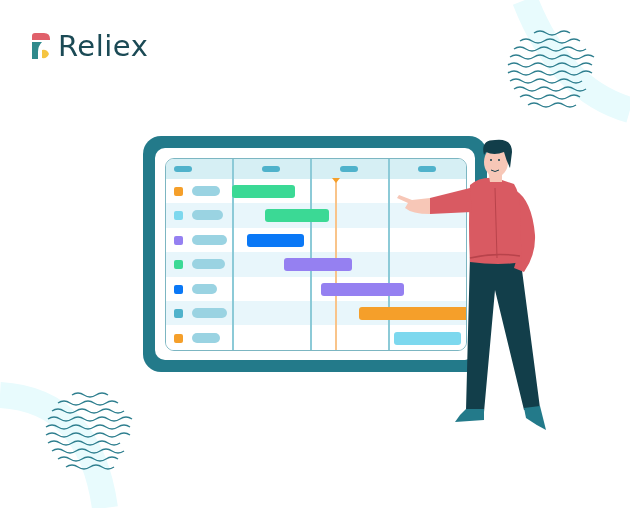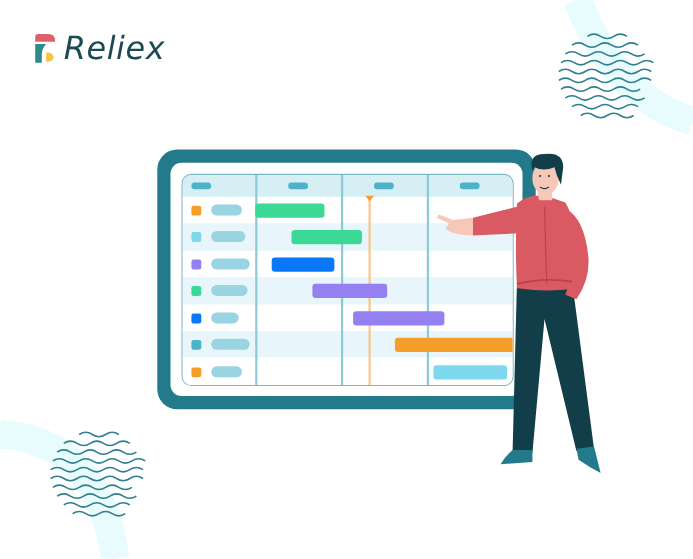--- a/index.html
+++ b/index.html
@@ -1,18 +1,18 @@
 <!DOCTYPE html>
 <html><head>
 <meta charset="utf-8">
 <style>
   html,body{margin:0;padding:0;}
   body{width:630px;height:508px;position:relative;overflow:hidden;background:#ffffff;font-family:"Liberation Sans",sans-serif;}
   .abs{position:absolute;}
-  .logo{left:30px;top:30px;height:32px;display:flex;align-items:flex-start;font-style:italic;}
+  .logo{left:30px;top:30px;height:32px;display:flex;align-items:center;}
   .logo-mark{width:22px;height:28px;position:relative;margin-right:6px;}
   .logo-text{font-size:29px;color:#1b4a55;font-family:"DejaVu Sans",sans-serif;letter-spacing:0.5px;line-height:1;}
   .frame{left:143px;top:136px;width:344px;height:236px;background:#237a8a;border-radius:18px;}
   .screen{left:155px;top:148px;width:320px;height:212px;background:#ffffff;border-radius:10px;}
   .table{left:165px;top:158px;width:300px;height:191px;border:1.2px solid #7cb6c2;border-radius:9px;overflow:hidden;background:#fff;}
   .hdr{position:absolute;left:0;top:0;width:100%;height:20px;background:#d6eff4;}
   .row{position:absolute;left:0;width:100%;height:24.4px;}
   .vline{position:absolute;top:0;width:1.5px;height:100%;background:#8ccad7;}
   .pill{position:absolute;height:6px;border-radius:3px;background:#4fb2cb;}
   .sq{position:absolute;width:9px;height:9px;border-radius:2px;}

